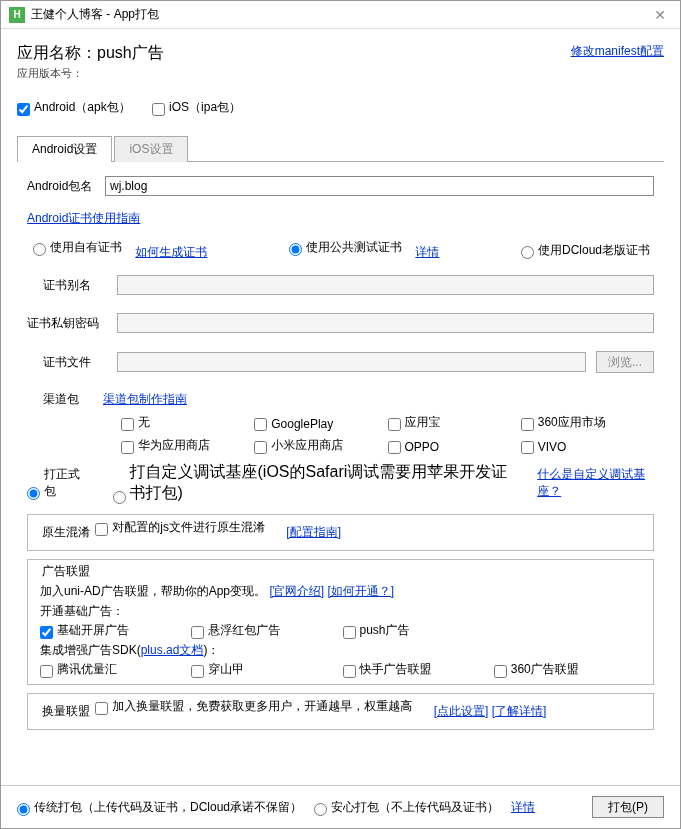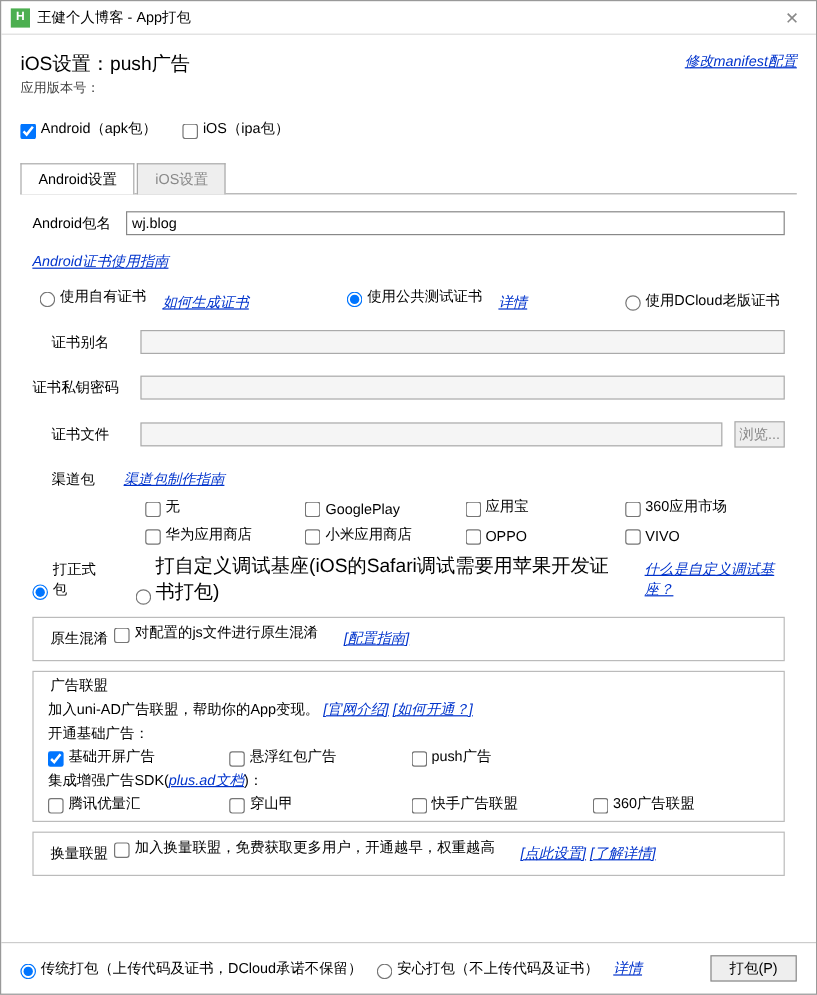--- a/index.html
+++ b/index.html
@@ -5,41 +5,41 @@
 * { box-sizing: border-box; margin: 0; padding: 0; }
 body { font-family: "Microsoft YaHei", SimSun, sans-serif; font-size: 12px; background: #333; color: #000; }
 .window { width: 681px; height: 829px; margin: 0 auto; background: #fff; border: 1px solid #999; display: flex; flex-direction: column; }
 .titlebar { height: 28px; display: flex; align-items: center; padding: 0 8px; border-bottom: 1px solid #ddd; }
 .titlebar-icon { width: 16px; height: 16px; background: #4CAF50; color: #fff; font-size: 10px; font-weight: bold; display: flex; align-items: center; justify-content: center; margin-right: 6px; }
 .titlebar-title { flex: 1; font-size: 12px; }
 .titlebar-close { font-size: 14px; color: #888; cursor: pointer; padding: 0 6px; }
 .content { flex: 1; padding: 14px 16px 0 16px; overflow: hidden; }
 .header-row { display: flex; justify-content: space-between; align-items: flex-start; margin-bottom: 2px; }
 .app-name { font-size: 16px; }
-.link { color: #0033cc; text-decoration: underline; cursor: pointer; font-style: italic; }
+.link { color: #0033cc; text-decoration: underline; cursor: pointer; }
 .version-label { font-size: 11px; color: #444; margin-bottom: 18px; }
 .platform-row { margin-bottom: 16px; }
 .checkbox-wrap { display: inline-flex; align-items: flex-end; margin-right: 18px; cursor: pointer; }
 .checkbox-wrap input { margin-right: 4px; }
 .tabs { display: flex; border-bottom: 1px solid #aaa; }
 .tab { padding: 4px 14px; border: 1px solid #aaa; border-bottom: none; background: #eee; color: #888; cursor: pointer; margin-right: 2px; position: relative; top: 1px; }
 .tab.active { background: #fff; color: #000; }
 .tab-body { padding: 14px 10px 6px 10px; }
 .form-row { display: flex; align-items: center; margin-bottom: 14px; }
 .form-label { width: 78px; flex-shrink: 0; }
 .text-input { flex: 1; height: 20px; border: 1px solid #888; padding: 0 4px; font-size: 12px; font-family: inherit; }
 .guide-row { margin-bottom: 12px; }
 .radio-row { display: flex; align-items: center; margin-bottom: 14px; padding-left: 6px; }
 .radio-wrap { display: inline-flex; align-items: flex-end; margin-right: 10px; cursor: pointer; }
 .radio-wrap input { margin-right: 4px; }
 .cert-fields { padding-left: 16px; }
 .cert-row { display: flex; align-items: center; margin-bottom: 18px; }
 .cert-label { width: 74px; }
 .cg { flex: 1; height: 20px; border: 1px solid #aaa; background: #f5f5f5; }
-.browse-btn { width: 42px; height: 22px; margin-left: 10px; border: 1px solid #aaa; background: #eee; color: #888; cursor: pointer; font-size: 12px; }
+.browse-btn { width: 58px; height: 22px; margin-left: 10px; border: 1px solid #aaa; background: #eee; color: #888; cursor: pointer; font-size: 12px; }
 .channel-row { display: flex; padding-left: 16px; margin-bottom: 6px; }
 .channel-label { width: 60px; }
 .channel-grid { flex: 1; display: grid; grid-template-columns: repeat(4, 1fr); row-gap: 6px; padding-left: 18px; }
 .pack-row { display: flex; align-items: center; margin: 8px 0 10px 0; }
 .pack-row .radio-wrap { margin-right: 28px; }
 .fieldset { border: 1px solid #bbb; padding: 4px 8px 6px 12px; margin-bottom: 8px; }
 .fieldset-title { font-size: 12px; margin: -11px 0 3px 0; background: #fff; display: inline-block; padding: 0 2px; }
 .ad-grid { display: grid; grid-template-columns: repeat(4, 1fr); row-gap: 4px; margin-top: 2px; }
 .footer { border-top: 1px solid #ccc; padding: 10px 16px; display: flex; align-items: center; }
 .footer .radio-wrap { margin-right: 12px; }
@@ -53,21 +53,21 @@
 <div class="window">
   <div class="titlebar">
     <div class="titlebar-icon">H</div>
     <div class="titlebar-title">王健个人博客 - App打包</div>
     <div class="titlebar-close">✕</div>
   </div>
 
   <div class="content">
     <div class="header-row">
       <div class="app-name">
-        <span>iOS设置：</span><span>push广告</span>
+        <span>应用名称：</span><span>push广告</span>
       </div>
       <span class="link">修改manifest配置</span>
     </div>
     <div class="version-label">应用版本号：</div>
 
     <div class="platform-row">
       <label class="checkbox-wrap">
         <input type="checkbox" checked="" style="">
           <span>Android（apk包）</span>
       </label>

